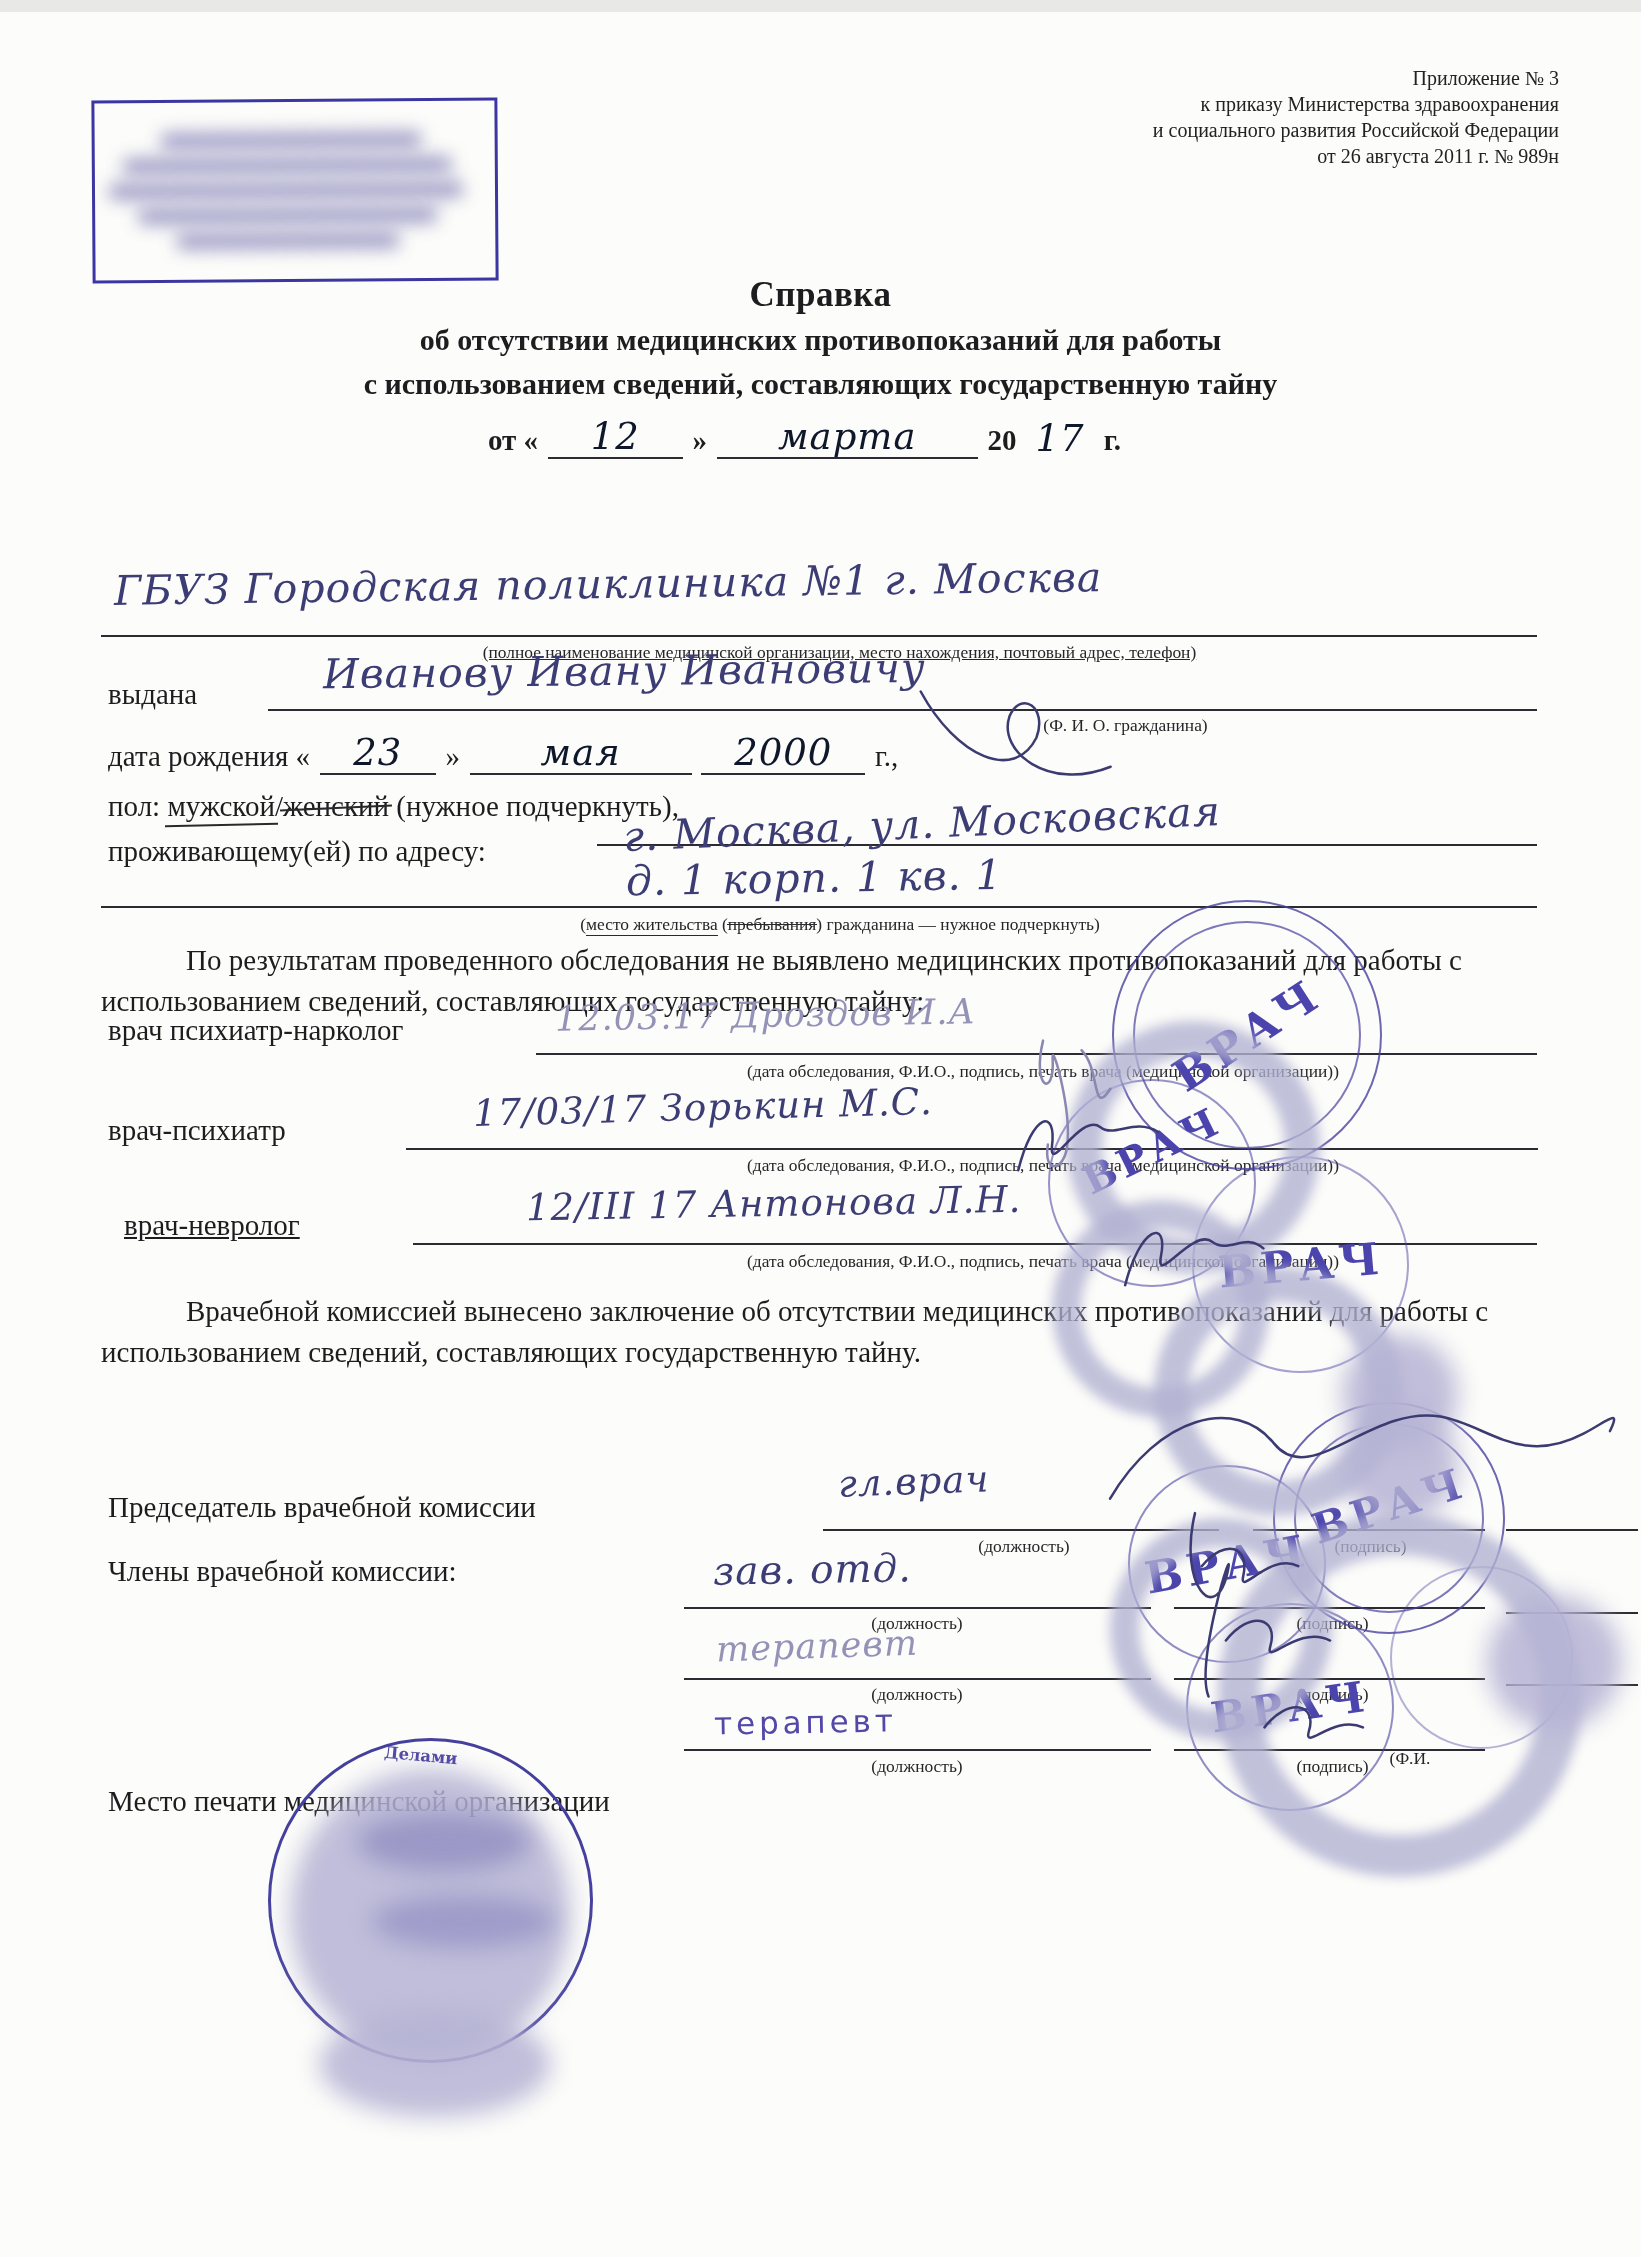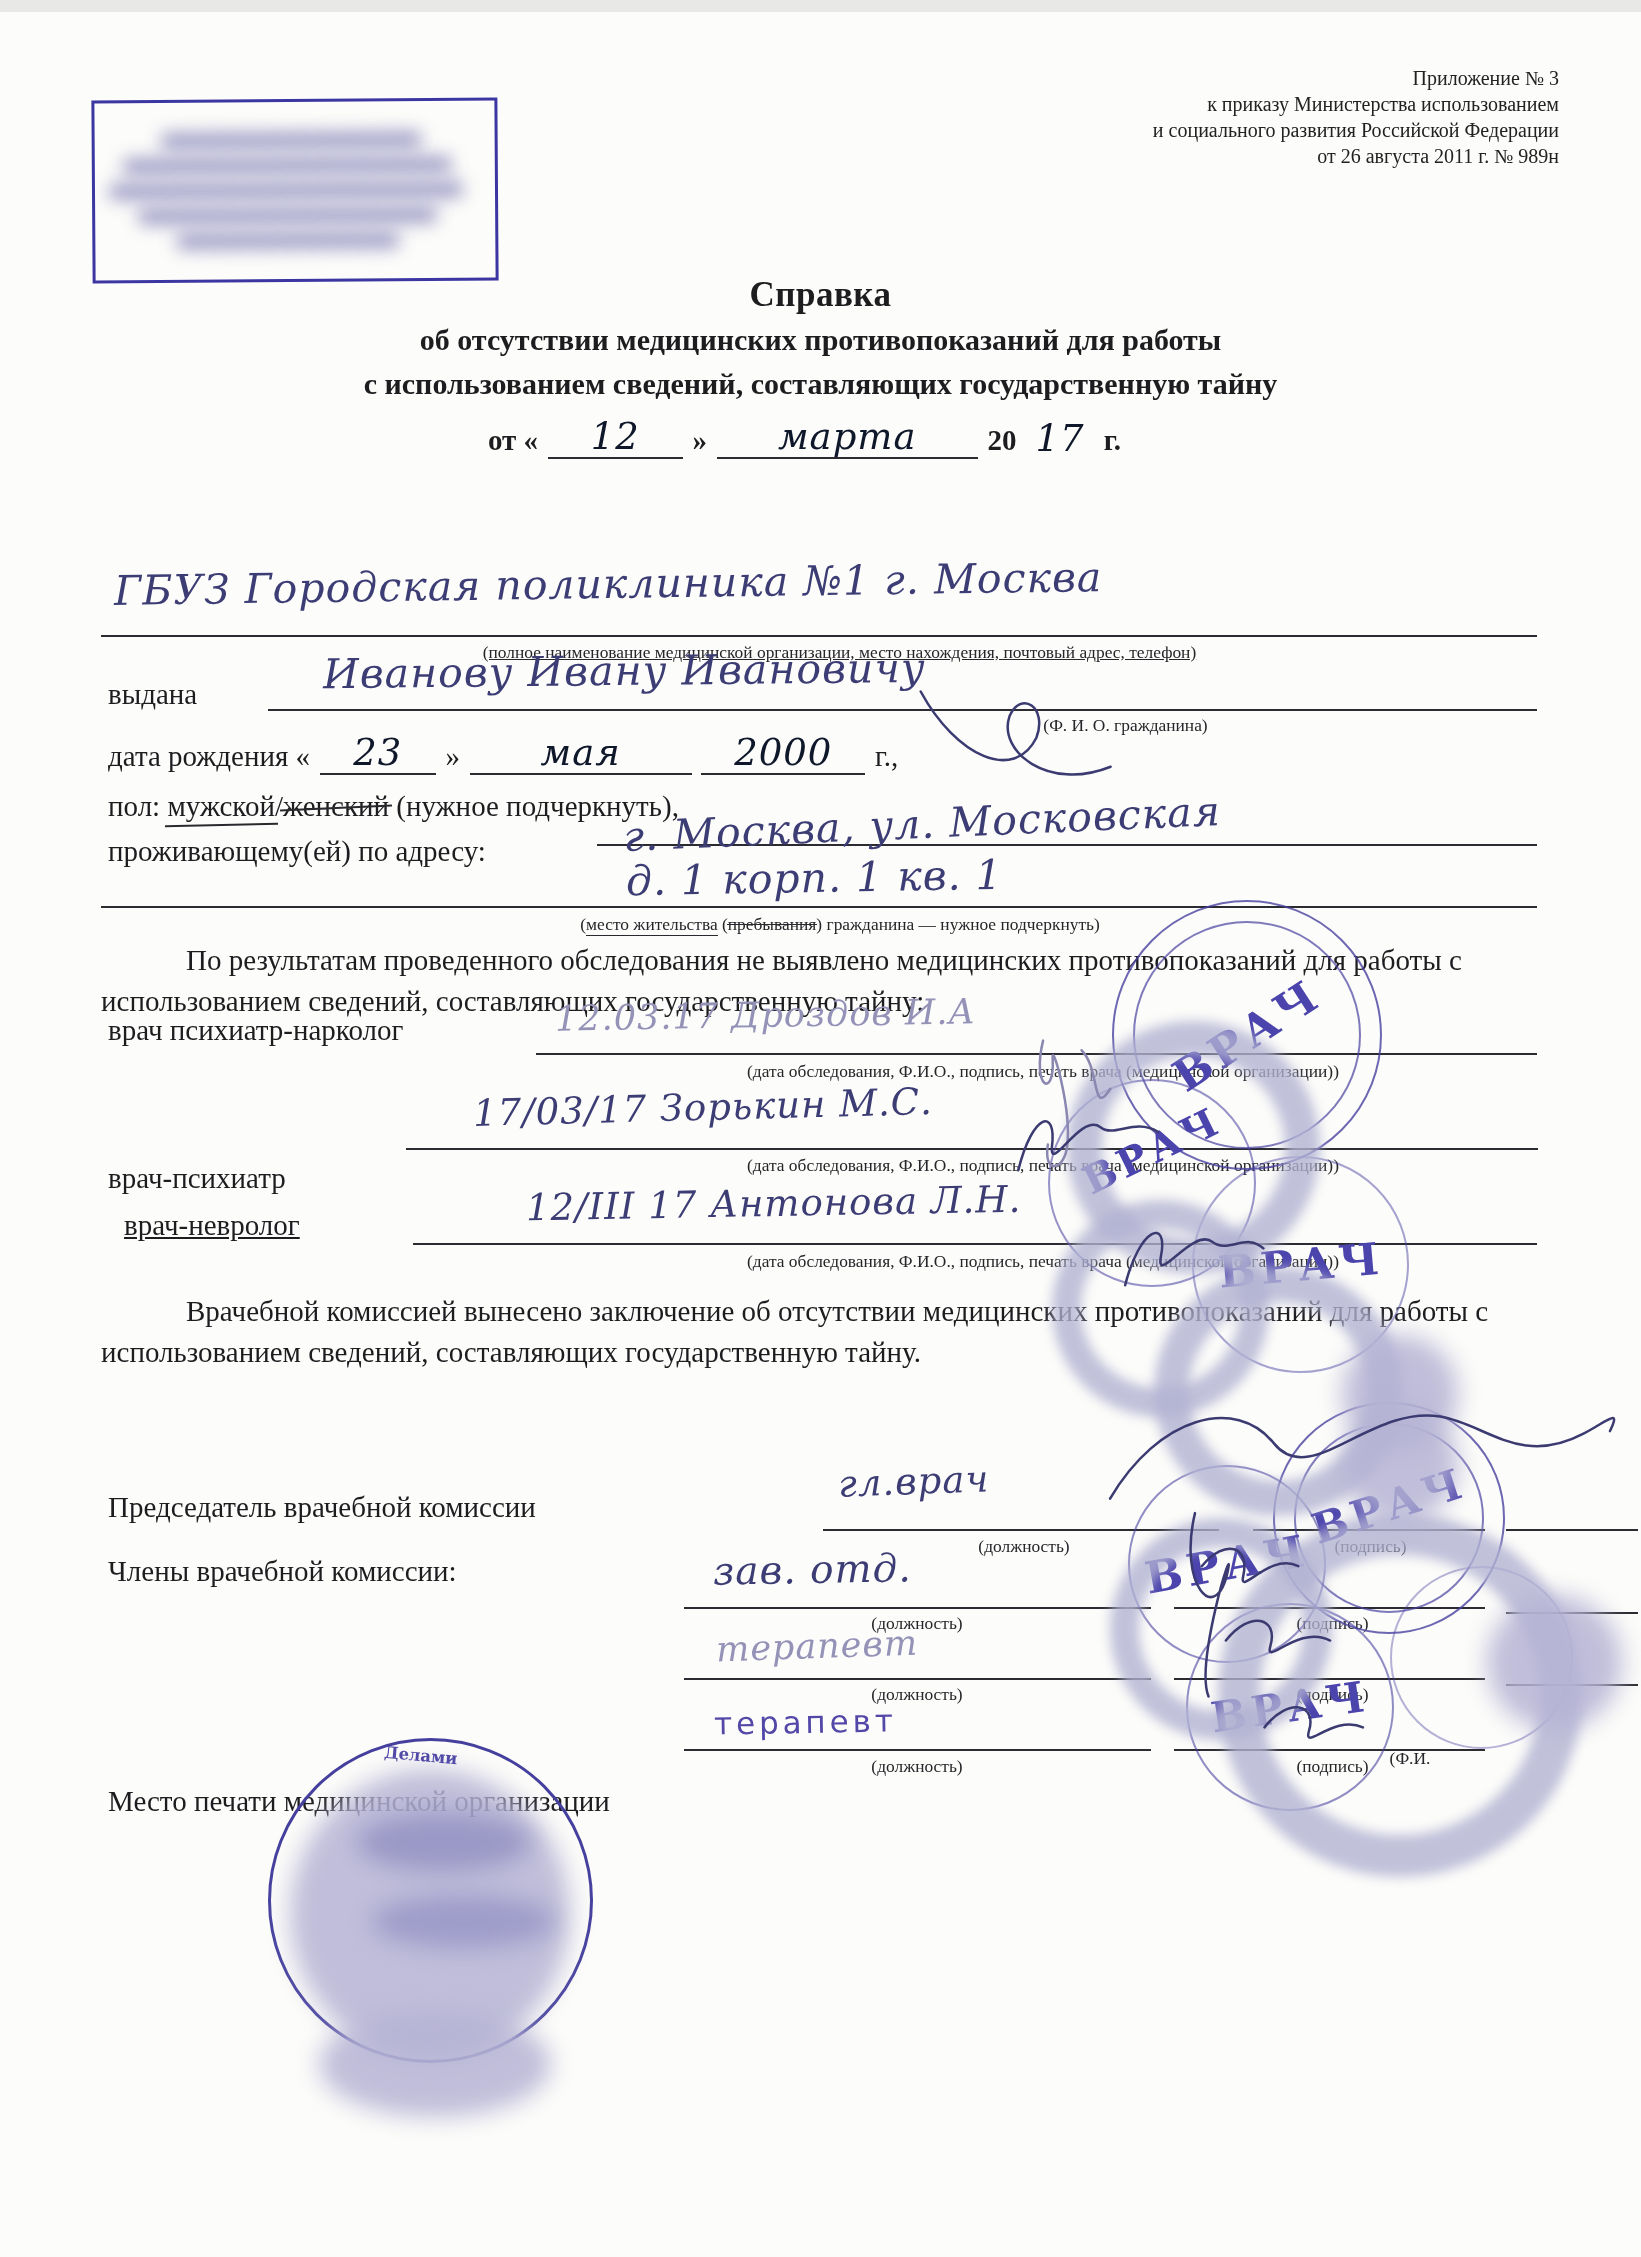--- a/index.html
+++ b/index.html
@@ -80,21 +80,21 @@
   <div class="stamp-rect">
     <div class="smudge" style="width:70%;margin-left:14%;"></div>
     <div class="smudge" style="width:88%;margin-left:4%;"></div>
     <div class="smudge" style="width:95%;"></div>
     <div class="smudge" style="width:80%;margin-left:8%;"></div>
     <div class="smudge" style="width:60%;margin-left:18%;"></div>
   </div>
 
   <div class="appendix">
     <div>Приложение № 3</div>
-    <div>к приказу Министерства использованием</div>
+    <div>к приказу Министерства здравоохранения</div>
     <div>и социального развития Российской Федерации</div>
     <div>от 26 августа 2011 г. № 989н</div>
   </div>
 
   <div class="title">Справка</div>
   <div class="sub sub1">об отсутствии медицинских противопоказаний для работы</div>
   <div class="sub sub2">с использованием сведений, составляющих государственную тайну</div>
 
   <div class="flexline" style="left:488px;top:406px;">
     <span class="pr bold">от «</span>
@@ -146,21 +146,21 @@
 
   <div class="label" style="left:108px;top:1002px;">врач психиатр-нарколог</div>
   <div class="hw hw-faded" style="left:555px;top:983px;font-size:35px;transform:rotate(-1deg);">12.03.17 Дроздов И.А</div>
   <div class="rule" style="left:536px;top:1004px;width:1001px;height:37px;"></div>
   <div class="caption" style="left:729px;top:1049px;width:628px;">(дата обследования, Ф.И.О., подпись, печать врача (медицинской организации))</div>
   <svg class="sig faint" style="left:1014px;top:1019px;" width="164" height="154" viewBox="0 0 170 160">
     <path d="M30,10 C18,60 42,70 40,30 C38,6 60,80 55,120 C52,145 30,150 35,118"></path>
     <path d="M70,20 C90,40 80,90 100,60"></path>
   </svg>
 
-  <div class="label" style="left:108px;top:1150px;">врач-психиатр</div>
+  <div class="label" style="left:108px;top:1102px;">врач-психиатр</div>
   <div class="hw" style="left:473px;top:1074px;font-size:37px;transform:rotate(-1.5deg);">17/03/17 Зорькин М.С.</div>
   <div class="rule" style="left:406px;top:1097px;width:1132px;height:39px;"></div>
   <div class="caption" style="left:729px;top:1143px;width:628px;">(дата обследования, Ф.И.О., подпись, печать врача (медицинской организации))</div>
   <svg class="sig" style="left:999px;top:1081px;" width="183" height="116" viewBox="0 0 190 120">
     <path d="M20,80 C35,20 60,15 55,55 C52,85 85,20 105,35 C120,47 140,25 165,40"></path>
   </svg>
 
   <div class="label" style="left:124px;top:1197px;text-decoration:underline;">врач-невролог</div>
   <div class="hw" style="left:526px;top:1170px;font-size:37px;transform:rotate(-1deg);">12/III 17 Антонова Л.Н.</div>
   <div class="rule" style="left:413px;top:1192px;width:1124px;height:39px;"></div>

